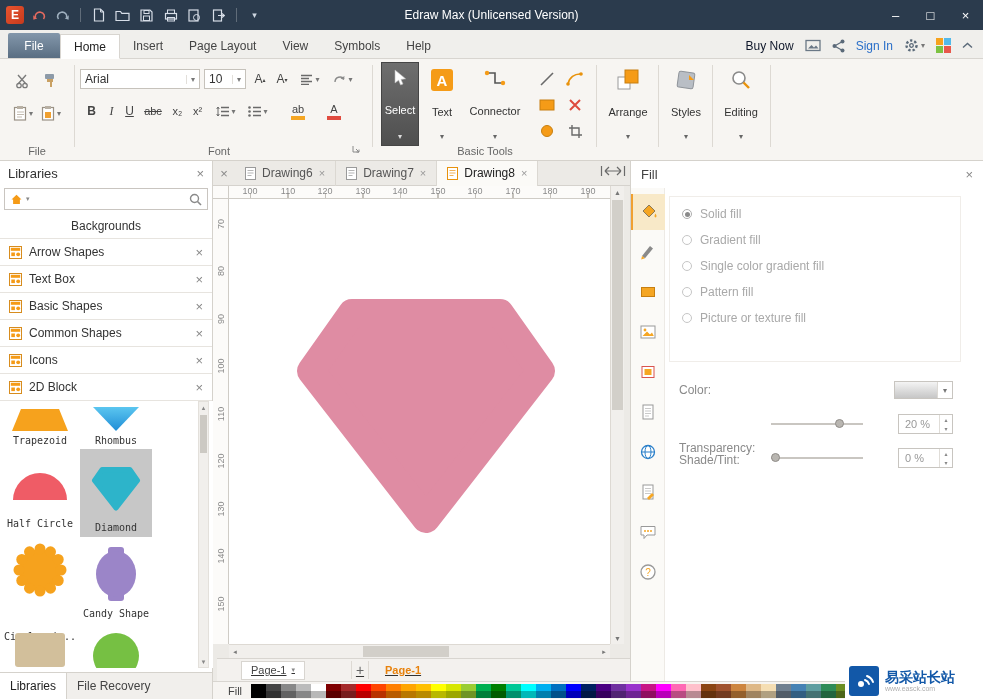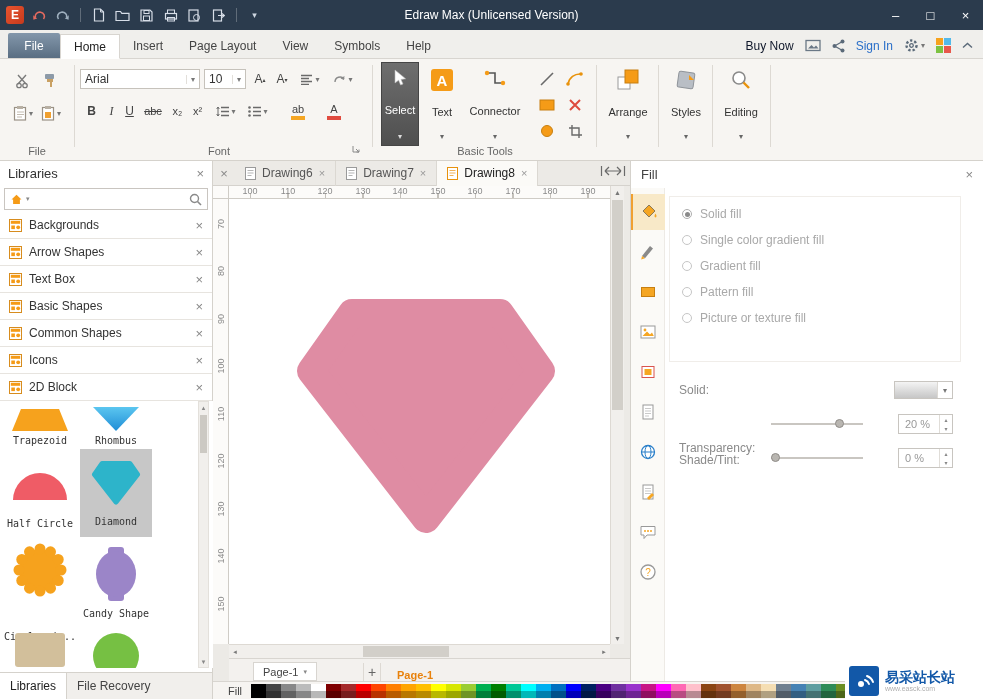--- a/index.html
+++ b/index.html
@@ -86,21 +86,21 @@
   .vruler{position:absolute;left:0;top:38px;width:16px;height:445px;background:#fcfbf9;border-right:1px solid #cfccc6;}
   .vnum{position:absolute;left:-5px;width:26px;text-align:center;transform:rotate(-90deg);font-size:9px;color:#8a8a8a;}
   .corner{position:absolute;left:0;top:25px;width:16px;height:13px;background:#fcfbf9;border-right:1px solid #cfccc6;border-bottom:1px solid #cfccc6;}
   .page{position:absolute;left:16px;top:38px;width:381px;height:445px;background:#fff;}
   .vsb{position:absolute;left:397px;top:25px;width:14px;height:458px;background:#f1efec;border-left:1px solid #ddd9d3;}
   .vsb .arr{position:absolute;left:0;right:0;height:12px;display:flex;align-items:center;justify-content:center;font-size:7px;color:#777;cursor:pointer;}
   .vsb .thumb{position:absolute;left:1px;right:1px;top:14px;height:210px;background:#d2cfc9;cursor:pointer;}
   .hsb{position:absolute;left:16px;top:483px;width:381px;height:14px;background:#f1efec;border-top:1px solid #ddd9d3;}
   .hsb .arr{position:absolute;top:0;bottom:0;width:12px;display:flex;align-items:center;justify-content:center;font-size:7px;color:#777;cursor:pointer;}
   .hsb .thumb{position:absolute;top:1px;bottom:1px;left:134px;width:86px;background:#d2cfc9;cursor:pointer;}
-  .pagebar{position:absolute;left:16px;top:497px;width:417px;height:23px;background:#f3f1ee;border-top:1px solid #d8d5d0;display:flex;align-items:flex-end;font-size:11px;}
+  .pagebar{position:absolute;left:4px;top:497px;width:417px;height:23px;background:#f3f1ee;border-top:1px solid #d8d5d0;display:flex;align-items:center;font-size:11px;text-decoration:underline;}
   .pgtab{display:flex;align-items:center;gap:5px;background:#fff;border:1px solid #d8d5d0;height:19px;padding:0 9px;margin-left:24px;color:#444;cursor:pointer;}
   .addpg{width:18px;height:18px;display:flex;align-items:center;justify-content:center;font-size:14px;color:#666;cursor:pointer;margin-left:46px;border-left:1px solid #ddd9d3;border-right:1px solid #ddd9d3;padding:0 8px;}
   .curpg{margin-left:16px;color:#e8820c;font-weight:bold;}
 
   
   .right-panel{position:absolute;left:630px;top:161px;width:353px;height:520px;background:#fff;border-left:1px solid #d5d2cc;}
   .rp-header{position:absolute;top:0;left:0;right:0;height:27px;display:flex;align-items:center;padding:0 10px;}
   .rp-title{flex:1;font-size:13px;color:#444;}
   .rp-strip{position:absolute;left:0;top:27px;bottom:0;width:34px;background:#fbfaf7;border-right:1px solid #edeae5;}
   .rp-tab{position:absolute;left:0;width:34px;height:36px;display:flex;align-items:center;justify-content:center;cursor:pointer;}
@@ -452,21 +452,21 @@
           </svg>
         <span style="font-size:7px;color:#888;">▾</span>
         <input type="text" value="" style="">
         <svg width="13" height="13">
             <circle cx="5.5" cy="5.5" r="4" fill="none" stroke="#8a8a8a" stroke-width="1.4"></circle>
             <path d="M8.5 8.5 L12 12" stroke="#8a8a8a" stroke-width="1.6"></path>
           </svg>
       </div>
     </div>
 
-    <div class="libitem" style="top:51px;">
+    <div class="libitem" style="top:51px;flex-direction:column;">
       <svg width="13" height="13">
           <rect x="0.5" y="0.5" width="12" height="12" fill="#fff" stroke="#d78c1e"></rect>
           <rect x="1.8" y="1.8" width="9.4" height="3" fill="#f59b17"></rect>
           <rect x="2.3" y="6.5" width="3.6" height="3.6" fill="#f59b17"></rect>
           <circle cx="9.2" cy="8.3" r="1.9" fill="#f59b17"></circle>
         </svg>
       <span class="liblabel">Backgrounds</span>
       <span class="xbtn">×</span>
     </div>
     <div class="libitem" style="top:78px;">
@@ -544,21 +544,21 @@
         </div>
         <span class="tlabel">Rhombus</span>
       </div>
 
       <div class="tile" style="left:4px;top:50px;height:84px;justify-content:flex-end;padding-bottom:6px;">
         <div class="shp" style="height:56px;align-items:center;">
           <div style="width:54px;height:27px;background:#ef5c66;border-radius:54px 54px 0 0;"></div>
         </div>
         <span class="tlabel">Half Circle</span>
       </div>
-      <div class="tile selected" style="left:80px;top:48px;height:88px;justify-content:flex-end;padding-bottom:10px;">
+      <div class="tile selected" style="left:80px;top:48px;height:88px;justify-content:flex-end;padding-bottom:4px;">
         <div class="shp" style="height:58px;align-items:center;">
           <svg width="50" height="44" viewBox="0 0 258 236">
               <polygon points="55,14 203,14 244,72 129,220 14,72" fill="#2db4ca" stroke="#2db4ca" stroke-width="28" stroke-linejoin="round"></polygon>
             </svg>
         </div>
         <span class="tlabel">Diamond</span>
       </div>
 
       <div class="tile" style="left:4px;top:140px;height:84px;justify-content:flex-start;padding-bottom:6px;gap:28px;">
         <div class="shp" style="height:60px;align-items:center;">
@@ -776,37 +776,37 @@
       </div>
     </div>
 
     <div class="opt-box">
       <div class="fopt selected">
         <span class="radio"></span>
         <span class="lbl">Solid fill</span>
       </div>
       <div class="fopt">
         <span class="radio"></span>
-        <span class="lbl">Single color gradient fill</span>
+        <span class="lbl">Gradient fill</span>
       </div>
       <div class="fopt">
         <span class="radio"></span>
-        <span class="lbl">Gradient fill</span>
+        <span class="lbl">Single color gradient fill</span>
       </div>
       <div class="fopt">
         <span class="radio"></span>
         <span class="lbl">Pattern fill</span>
       </div>
       <div class="fopt">
         <span class="radio"></span>
         <span class="lbl">Picture or texture fill</span>
       </div>
     </div>
 
-    <span class="prow-label" style="top:222px;">Solid:</span>
+    <span class="prow-label" style="top:222px;">Color:</span>
     <div class="cdrop" style="left:263px;top:220px;">
       <span class="sw"></span>
       <span class="cv">▾</span>
     </div>
 
     <span class="prow-label" style="top:256px;margin-top:36px;">Shade/Tint:</span>
     <div class="slider" style="left:140px;top:255px;">
       <div class="track"></div>
       <div class="handle" style="left:64px;"></div>
     </div>

